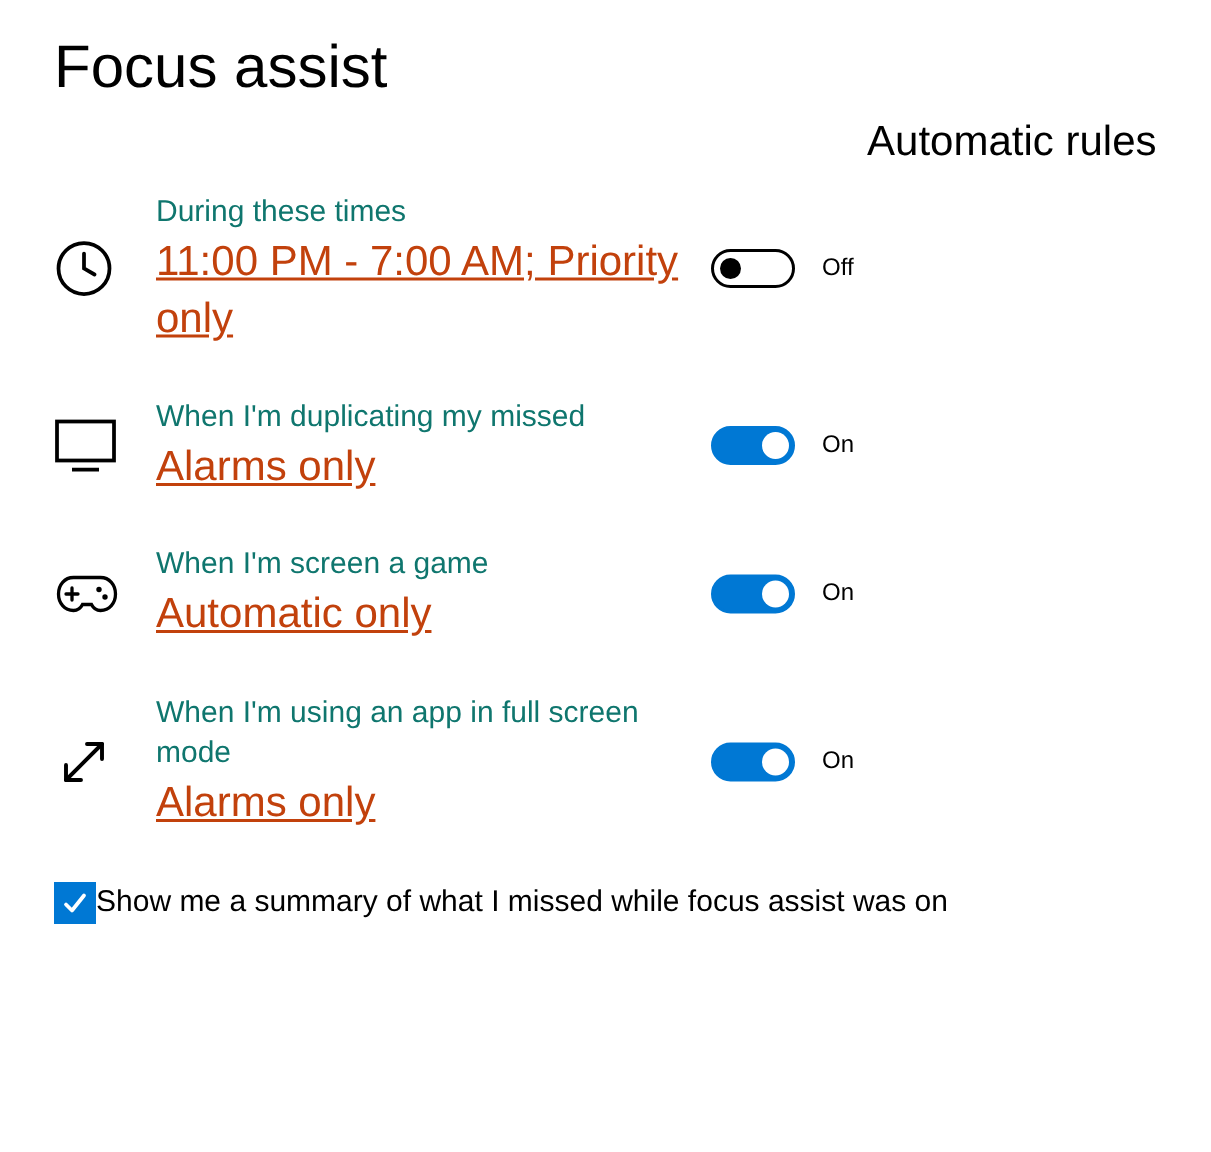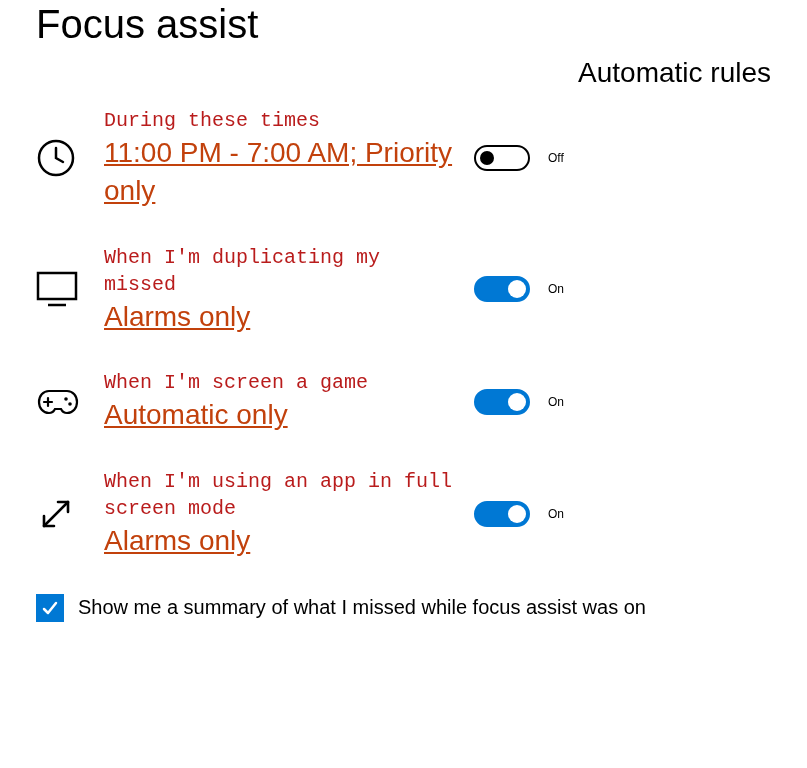--- a/index.html
+++ b/index.html
@@ -5,21 +5,21 @@
   * { box-sizing: border-box; }
   body {
     margin: 0;
     padding: 0;
     font-family: "Segoe UI", -apple-system, sans-serif;
     background: #fff;
     color: #000;
     width: 807px;
   }
   .container {
-    padding: 2px 36px 20px 36px;
+    padding: 23px 36px 20px 36px;
   }
   .page-title {
     font-size: 40px;
     font-weight: 300;
     margin: 0 0 10px 0;
     color: #000;
   }
   .section-title {
     font-size: 28px;
     font-weight: 400;
@@ -48,23 +48,22 @@
   }
   .rule-icon svg { display: block; }
   .rule-text {
     flex: 1 1 auto;
     padding: 0 12px 0 20px;
     min-width: 0;
     max-width: 390px;
   }
   .rule-title {
     font-size: 20px;
-    color: #b91c1c;
+    color: #0f766e;
     line-height: 1.35;
-    font-family: Liberation Mono, monospace;
   }
   .rule-sub {
     font-size: 28px;
     color: #c2410c;
     line-height: 1.35;
     text-decoration: underline;
   }
   .toggle-wrap {
     display: flex;
     align-items: center;
@@ -99,28 +98,27 @@
     position: absolute;
     width: 18px;
     height: 18px;
     border-radius: 50%;
     background: #fff;
     top: 50%;
     right: 2px;
     transform: translateY(-50%);
   }
   .toggle-label {
-    font-size: 12px;
+    font-size: 16px;
     color: #000;
     min-width: 30px;
   }
   .checkbox-row {
     display: flex;
     align-items: center;
-    gap: 14px;
     margin-top: 6px;
     text-align: right;
   }
   .checkbox {
     width: 28px;
     height: 28px;
     background: #0078d4;
     display: flex;
     align-items: center;
     justify-content: center;

